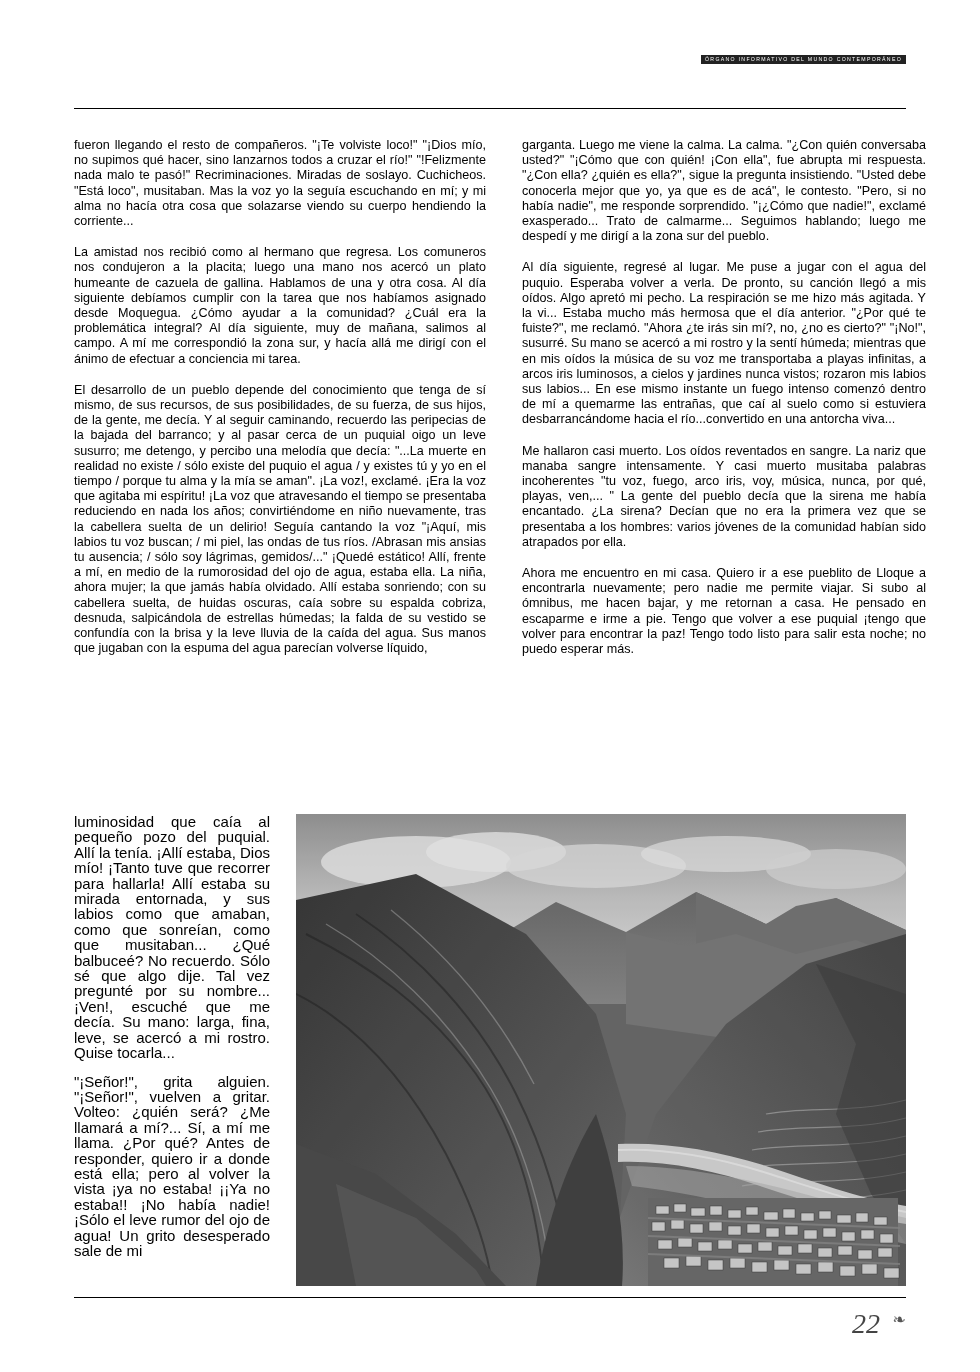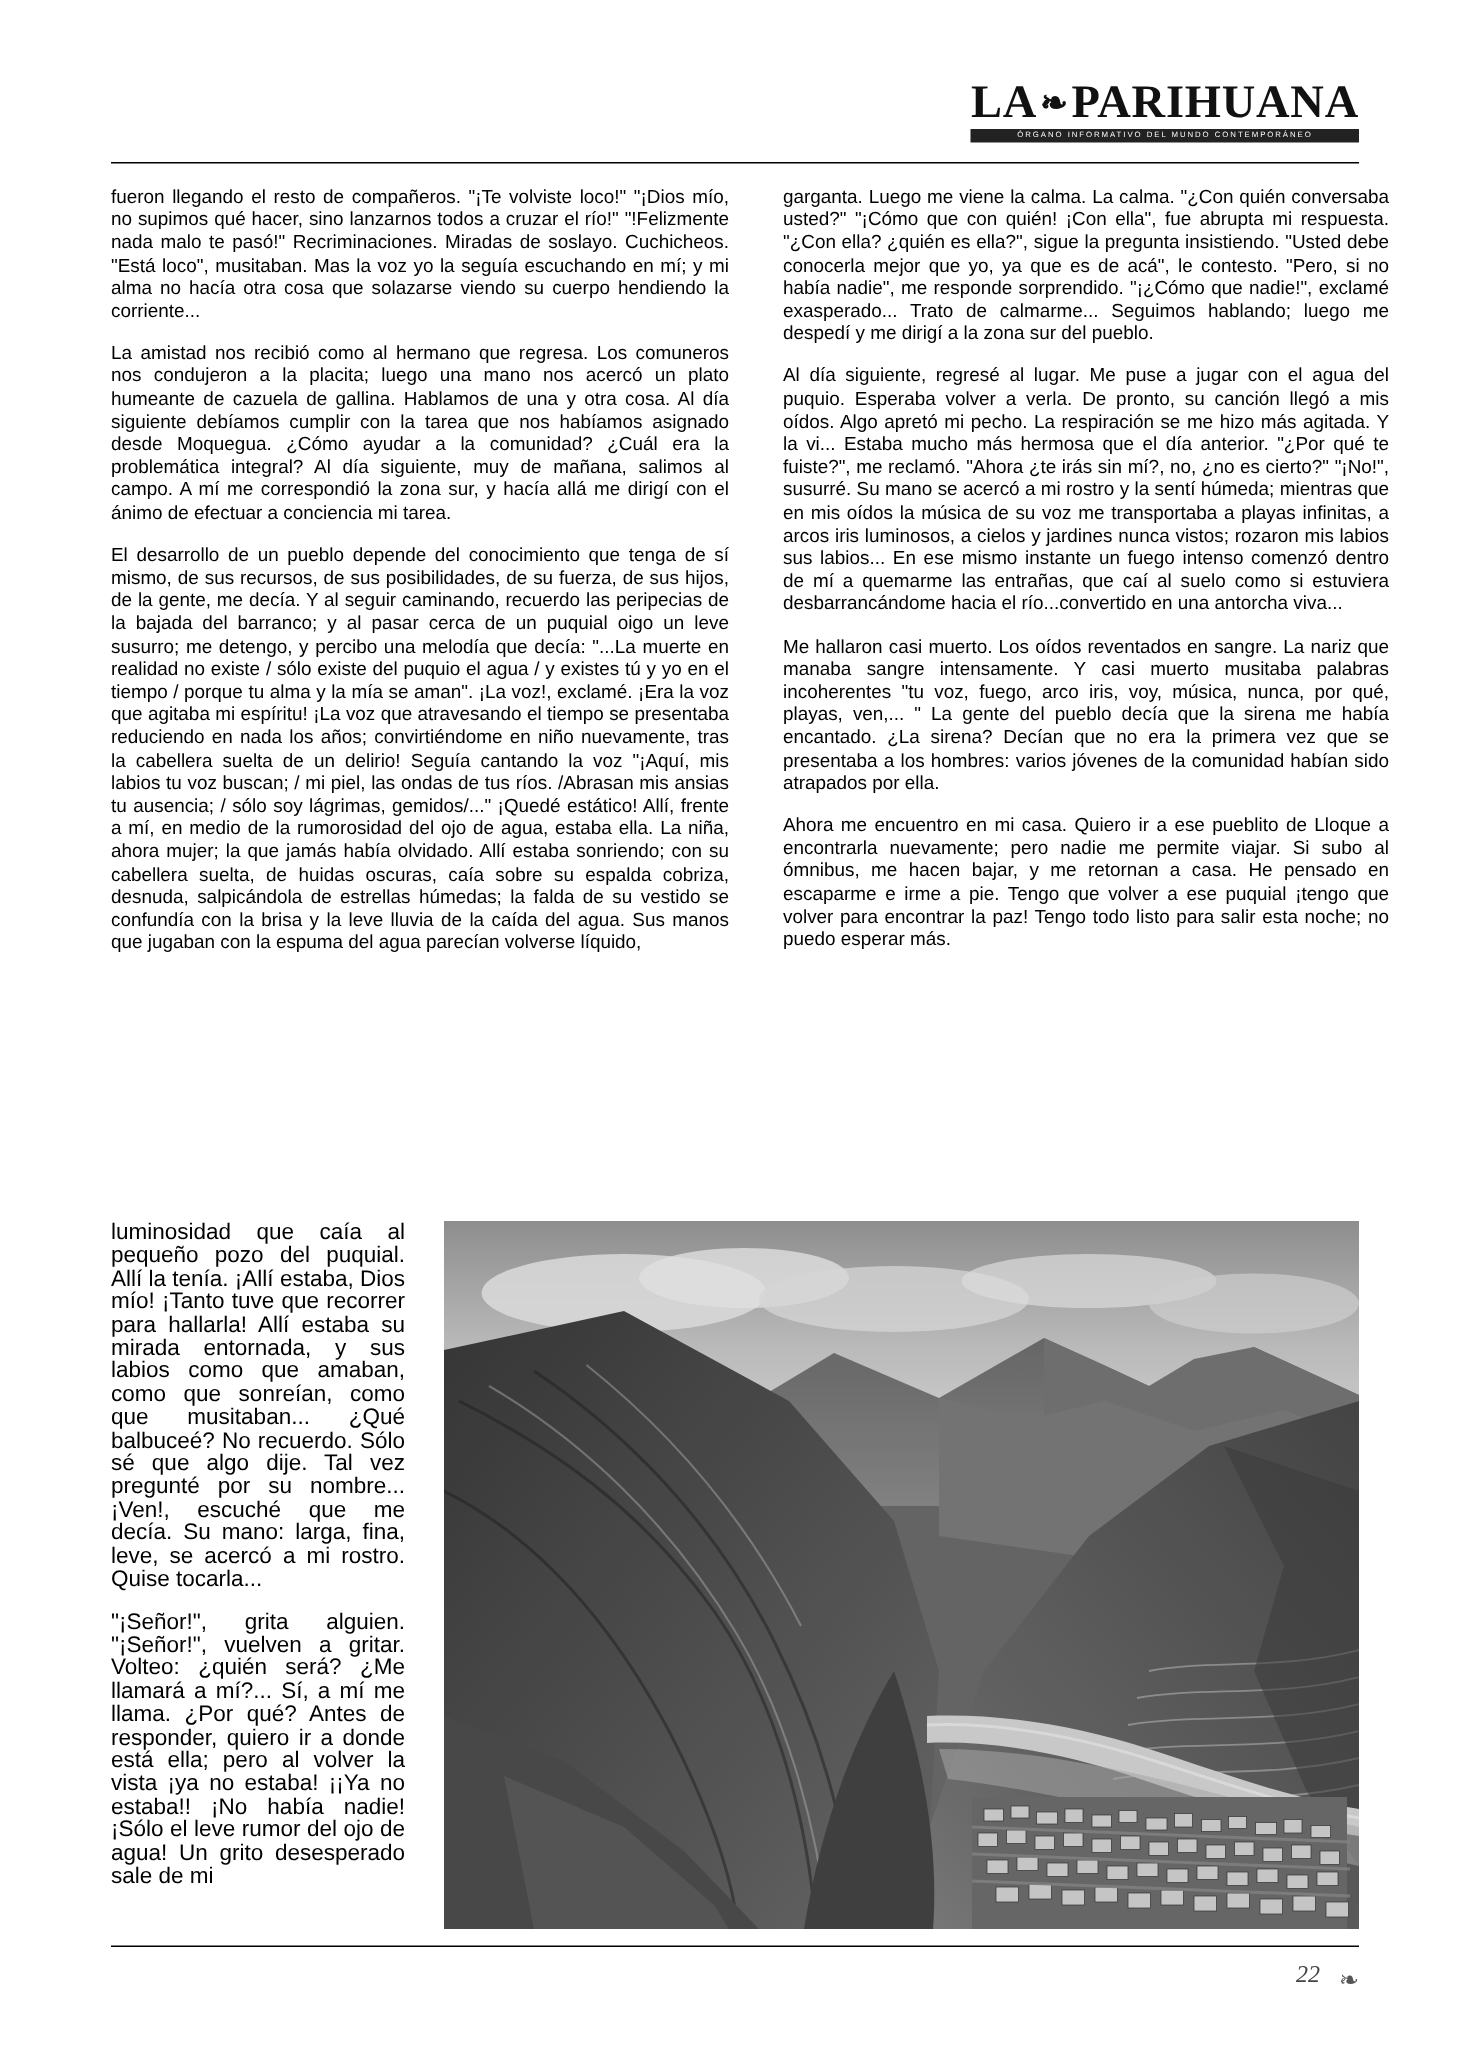--- a/index.html
+++ b/index.html
@@ -68,21 +68,21 @@
   .col {
     position: absolute;
     top: 122px;
     font-size: 12.6px;
     line-height: 15.2px;
     text-align: justify;
     text-justify: inter-word;
     hyphens: auto;
   }
   .col p {
-    margin: 2px 0 13px 0;
+    margin: 16px 0 13px 0;
   }
   .col-left {
     left: 74px;
     width: 412px;
   }
   .col-right {
     left: 522px;
     width: 404px;
   }
 
@@ -112,40 +112,37 @@
   }
   .photo svg { display: block; }
 
   
   .folio {
     position: absolute;
     right: 100px;
     top: 1308px;
     font-family: "Liberation Serif", serif;
     font-style: italic;
-    font-size: 16px;
+    font-size: 28px;
     color: #444;
   }
   .folio-leaf {
     position: absolute;
     right: 74px;
     top: 1310px;
     font-size: 16px;
     color: #555;
   }
 </style>
 </head>
 <body>
 
 <div class="page">
 
   <div class="masthead">
-    <div class="masthead-title">
-      <span>LA</span><span class="leaf">❧</span><span>PARIHUANA</span>
-    </div>
     <div class="masthead-bar">ÓRGANO INFORMATIVO DEL MUNDO CONTEMPORÁNEO</div>
   </div>
 
   <div class="rule-top"></div>
 
   <div class="col col-left">
     <p>fueron llegando el resto de compañeros. "¡Te volviste loco!" "¡Dios mío, no supimos qué hacer, sino lanzarnos todos a cruzar el río!" "!Felizmente nada malo te pasó!" Recriminaciones. Miradas de soslayo. Cuchicheos. "Está loco", musitaban. Mas la voz yo la seguía escuchando en mí; y mi alma no hacía otra cosa que solazarse viendo su cuerpo hendiendo la corriente...</p>
     <p>La amistad nos recibió como al hermano que regresa. Los comuneros nos condujeron a la placita; luego una mano nos acercó un plato humeante de cazuela de gallina. Hablamos de una y otra cosa. Al día siguiente debíamos cumplir con la tarea que nos habíamos asignado desde Moquegua. ¿Cómo ayudar a la comunidad? ¿Cuál era la problemática integral? Al día siguiente, muy de mañana, salimos al campo. A mí me correspondió la zona sur, y hacía allá me dirigí con el ánimo de efectuar a conciencia mi tarea.</p>
     <p>El desarrollo de un pueblo depende del conocimiento que tenga de sí mismo, de sus recursos, de sus posibilidades, de su fuerza, de sus hijos, de la gente, me decía. Y al seguir caminando, recuerdo las peripecias de la bajada del barranco; y al pasar cerca de un puquial oigo un leve susurro; me detengo, y percibo una melodía que decía: "...La muerte en realidad no existe / sólo existe del puquio el agua / y existes tú y yo en el tiempo / porque tu alma y la mía se aman". ¡La voz!, exclamé. ¡Era la voz que agitaba mi espíritu! ¡La voz que atravesando el tiempo se presentaba reduciendo en nada los años; convirtiéndome en niño nuevamente, tras la cabellera suelta de un delirio! Seguía cantando la voz "¡Aquí, mis labios tu voz buscan; / mi piel, las ondas de tus ríos. /Abrasan mis ansias tu ausencia; / sólo soy lágrimas, gemidos/..." ¡Quedé estático! Allí, frente a mí, en medio de la rumorosidad del ojo de agua, estaba ella. La niña, ahora mujer; la que jamás había olvidado. Allí estaba sonriendo; con su cabellera suelta, de huidas oscuras, caía sobre su espalda cobriza, desnuda, salpicándola de estrellas húmedas; la falda de su vestido se confundía con la brisa y la leve lluvia de la caída del agua. Sus manos que jugaban con la espuma del agua parecían volverse líquido,</p>
   </div>

